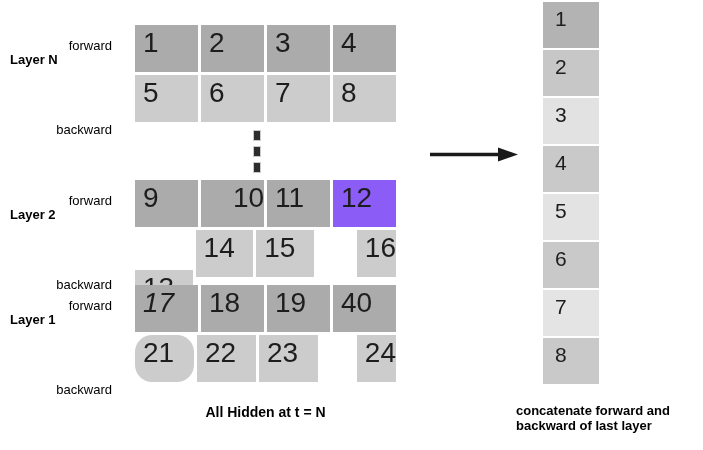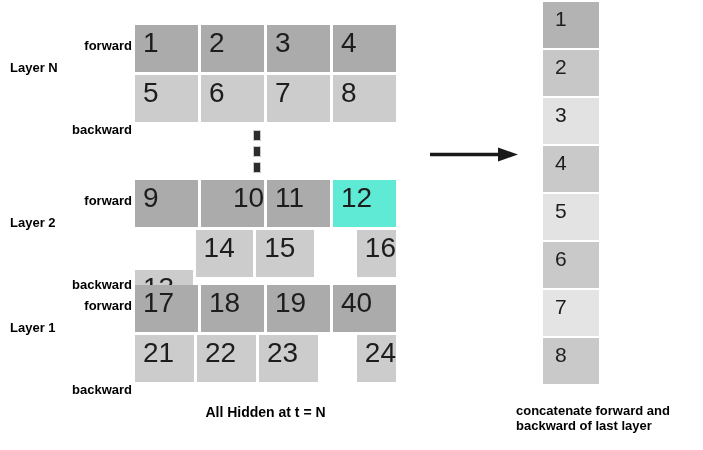--- a/index.html
+++ b/index.html
@@ -15,28 +15,27 @@
 
   
   .layer-block { position: absolute; left: 0; width: 400px; height: 97px; }
   .layer-block.layer-n { top: 25px; }
   .layer-block.layer-2 { top: 180px; }
   .layer-block.layer-1 { top: 285px; }
 
   .row-label {
     position: absolute; left: 0; width: 112px;
     text-align: right;
-    font-size: 13px; font-weight: bold; line-height: 15px;
+    font-size: 13px; font-weight: normal; line-height: 15px;
     white-space: nowrap;
-    padding-left: 20px;
   }
   .row-label.fwd { top: 13px; }
   .row-label.bwd { top: 57px; margin-top: 40px; }
   .layer-name {
-    position: absolute; left: 10px; top: 35px;
+    position: absolute; left: 10px; top: 27px;
     font-size: 13px; font-weight: bold; line-height: 15px;
     white-space: nowrap;
   }
 
   .hgrid {
     position: absolute; left: 135px; width: 261px;
     display: grid; grid-template-columns: repeat(4, 1fr);
     column-gap: 3px;
   }
   .hgrid.fwd { top: 0; }
@@ -115,42 +114,42 @@
   </div>
 
   <div class="layer-block layer-2">
     <div class="row-label fwd">forward</div>
     <div class="layer-name">Layer 2</div>
     <div class="row-label bwd">backward</div>
     <div class="hgrid fwd">
         <div class="cell" style="background: rgb(171, 171, 171);">9</div>
         <div class="cell" style="background: rgb(171, 171, 171); padding-left: 32px;">10</div>
         <div class="cell" style="background: rgb(171, 171, 171);">11</div>
-        <div class="cell" style="background: #5eead4;">12</div>
+        <div class="cell" style="background: #8b5cf6;">12</div>
       </div>
     <div class="hgrid bwd">
         <div class="cell" style="background: rgb(204, 204, 204); margin-top: 40px;">13</div>
         <div class="cell" style="background: rgb(204, 204, 204);">14</div>
         <div class="cell" style="background: rgb(204, 204, 204);">15</div>
         <div class="cell" style="background: rgb(204, 204, 204); margin-left: 40px;">16</div>
       </div>
   </div>
 
   <div class="layer-block layer-1">
     <div class="row-label fwd">forward</div>
     <div class="layer-name">Layer 1</div>
     <div class="row-label bwd">backward</div>
     <div class="hgrid fwd">
-        <div class="cell" style="background: rgb(171, 171, 171);">17</div>
+        <div class="cell" style="background: rgb(171, 171, 171); font-style: italic;">17</div>
         <div class="cell" style="background: rgb(171, 171, 171);">18</div>
         <div class="cell" style="background: rgb(171, 171, 171);">19</div>
         <div class="cell" style="background: rgb(171, 171, 171);">40</div>
       </div>
     <div class="hgrid bwd">
-        <div class="cell" style="background: rgb(204, 204, 204);">21</div>
+        <div class="cell" style="background: rgb(204, 204, 204); border-radius: 17px;">21</div>
         <div class="cell" style="background: rgb(204, 204, 204);">22</div>
         <div class="cell" style="background: rgb(204, 204, 204);">23</div>
         <div class="cell" style="background: rgb(204, 204, 204); margin-left: 36px;">24</div>
       </div>
   </div>
 
   <div class="arrow-wrap">
     <svg width="92" height="17" viewBox="0 0 92 17">
       <line x1="2" y1="8.5" x2="72" y2="8.5" stroke="#1a1a1a" stroke-width="3.5"></line>
       <polygon points="70,1.5 90,8.5 70,15.5" fill="#1a1a1a"></polygon>

